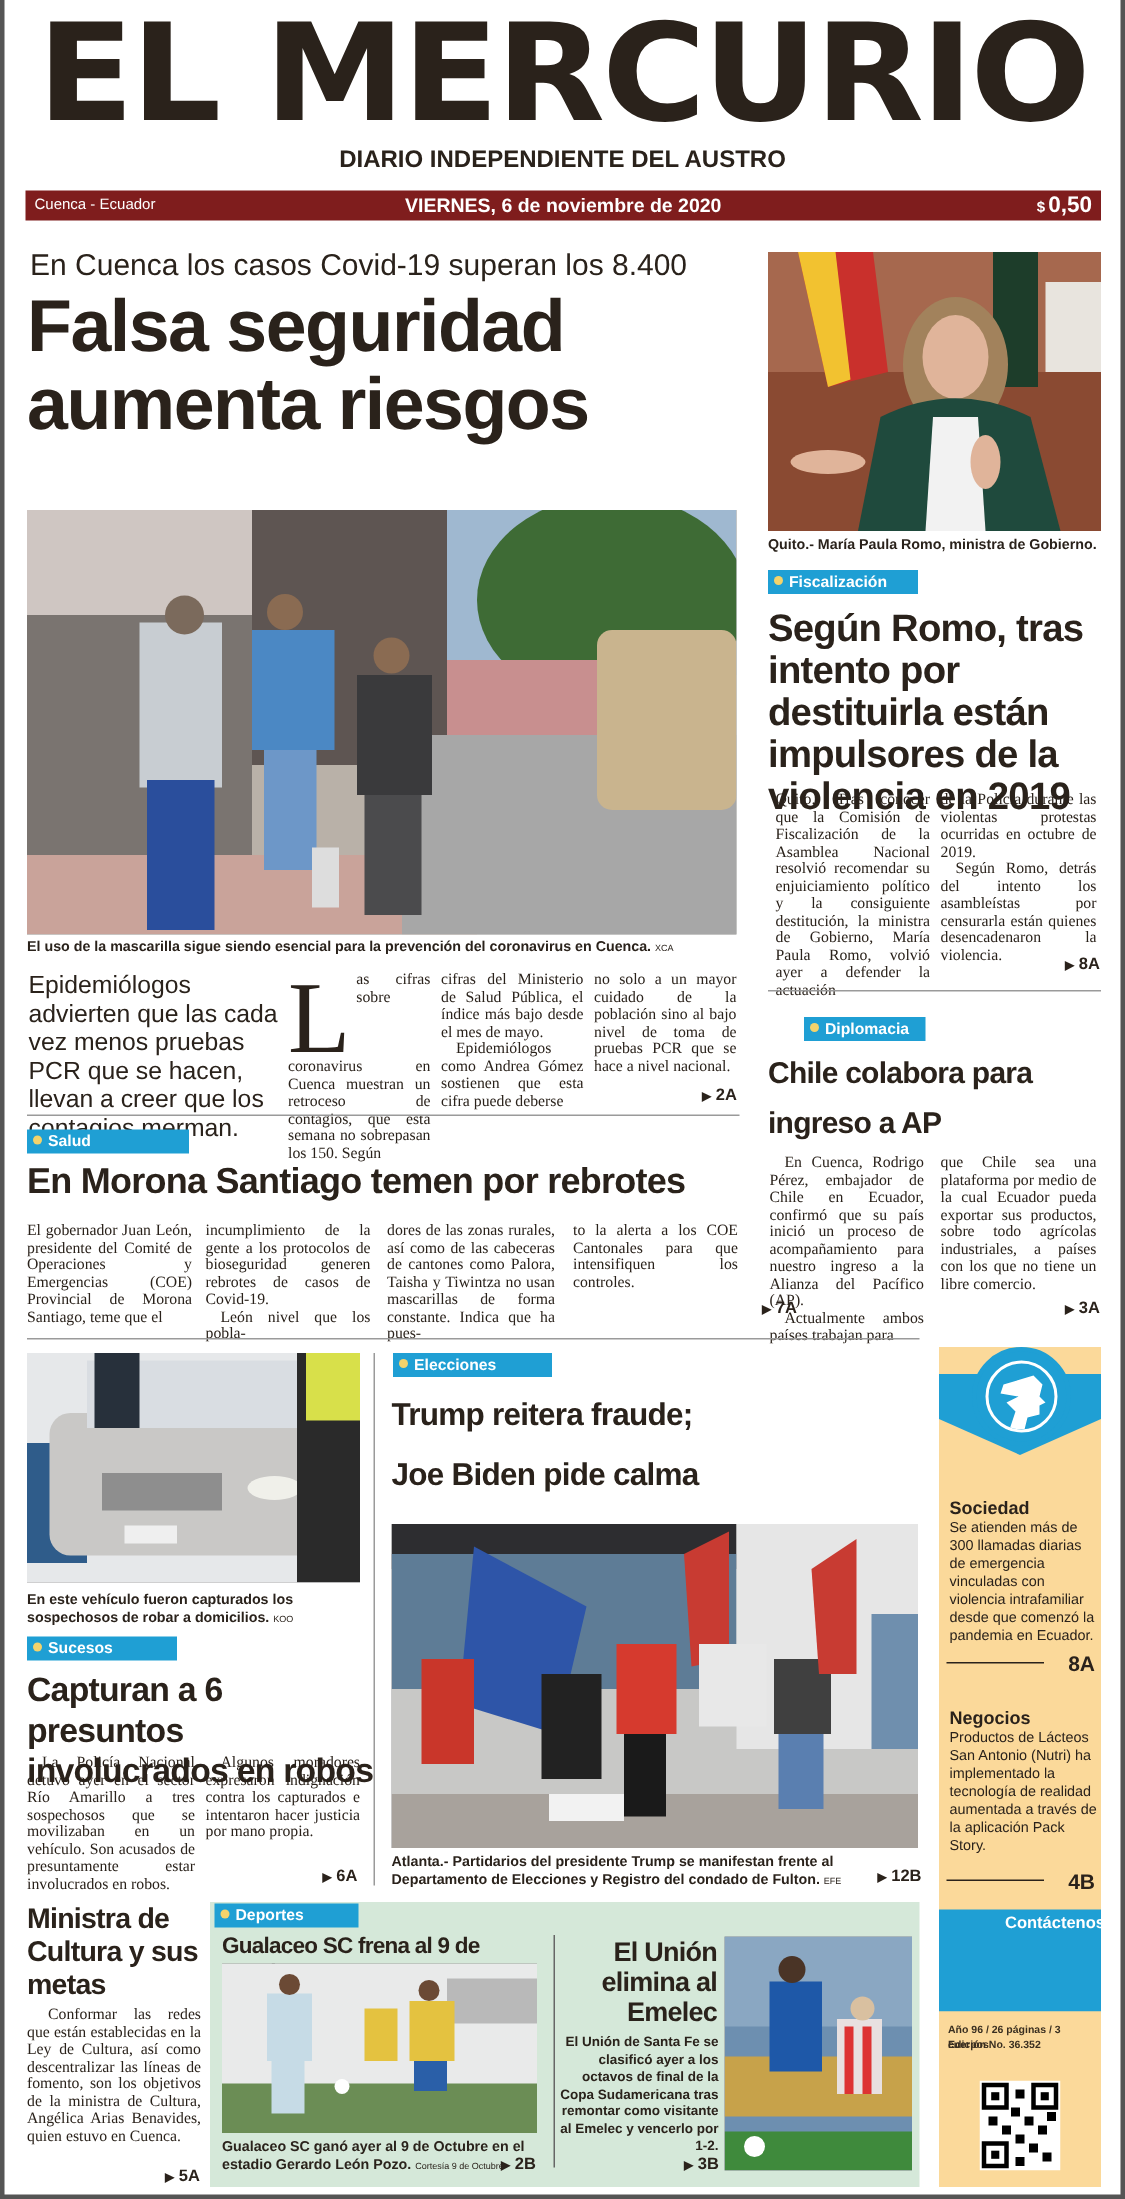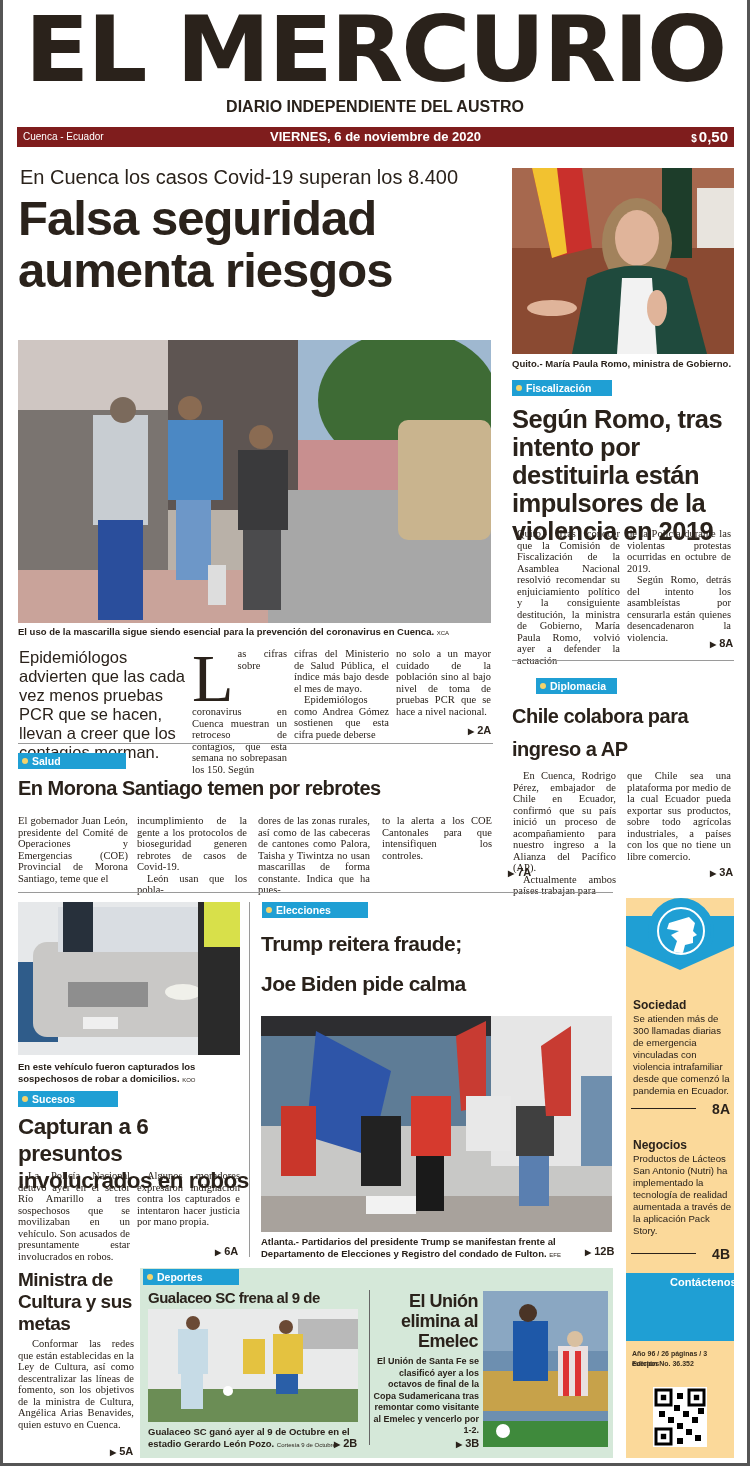--- a/index.html
+++ b/index.html
@@ -143,25 +143,25 @@
 <div class="abs label" style="left:512px;top:678px;width:81px;margin-left:24px;"><span class="dot"></span><span>Diplomacia</span></div>
 <div class="abs hl" style="left:512px;top:700px;width:225px;font-size:20px;line-height:33px;">Chile colabora para ingreso a AP</div>
 <div class="abs body-serif" style="left:513px;top:770px;width:103px;">
   <div style="text-indent:10px">En Cuenca, Rodrigo Pérez, embajador de Chile en Ecuador, confirmó que su país inició un proceso de acompañamiento para nuestro ingreso a la Alianza del Pacífico (AP).</div>
   <div style="text-indent:10px">Actualmente ambos países trabajan para</div>
 </div>
 <div class="abs body-serif" style="left:627px;top:770px;width:104px;">que Chile sea una plataforma por medio de la cual Ecuador pueda exportar sus productos, sobre todo agrícolas industriales, a países con los que no tiene un libre comercio.</div>
 <div class="abs pageref" style="left:710px;top:866px;">3A</div>
 
 <div class="abs label" style="left:18px;top:753px;width:108px;"><span class="dot"></span><span>Salud</span></div>
-<div class="abs hl" style="left:18px;top:771px;width:480px;font-size:20px;line-height:34px;">En Morona Santiago temen por rebrotes</div>
+<div class="abs hl" style="left:18px;top:771px;width:480px;font-size:24px;line-height:34px;">En Morona Santiago temen por rebrotes</div>
 <div class="abs body-serif" style="left:18px;top:815px;width:110px;" style2="text-indent:10px">El gobernador Juan León, presidente del Comité de Operaciones y Emergencias (COE) Provincial de Morona Santiago, teme que el</div>
 <div class="abs body-serif" style="left:137px;top:815px;width:110px;">
   <div>incumplimiento de la gente a los protocolos de bioseguridad generen rebrotes de casos de Covid-19.</div>
-  <div style="text-indent:10px">León usan que los pobla-</div>
+  <div style="text-indent:10px">León nivel que los pobla-</div>
 </div>
 <div class="abs body-serif" style="left:258px;top:815px;width:112px;">dores de las zonas rurales, así como de las cabeceras de cantones como Palora, Taisha y Tiwintza no usan mascarillas de forma constante. Indica que ha pues-</div>
 <div class="abs body-serif" style="left:382px;top:815px;width:110px;">to la alerta a los COE Cantonales para que intensifiquen los controles.</div>
 <div class="abs pageref" style="left:468px;top:866px;margin-left:40px;">7A</div>
 <div class="abs hr" style="left:18px;top:892px;width:595px;"></div>
 
 <div class="abs photo" style="left:18px;top:902px;width:222px;height:153px;">
   <svg viewBox="0 0 222 153" preserveAspectRatio="none">
     <rect width="222" height="153" fill="#e6e8ea"></rect>
     <rect x="0" y="60" width="40" height="80" fill="#2f5c8a"></rect>

